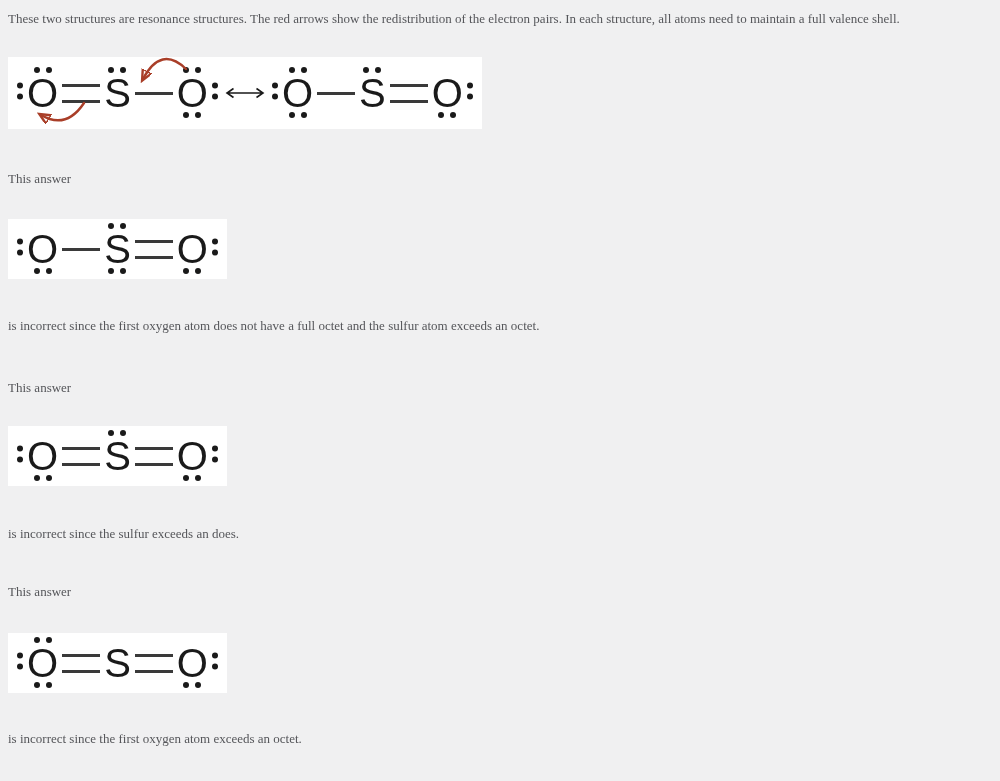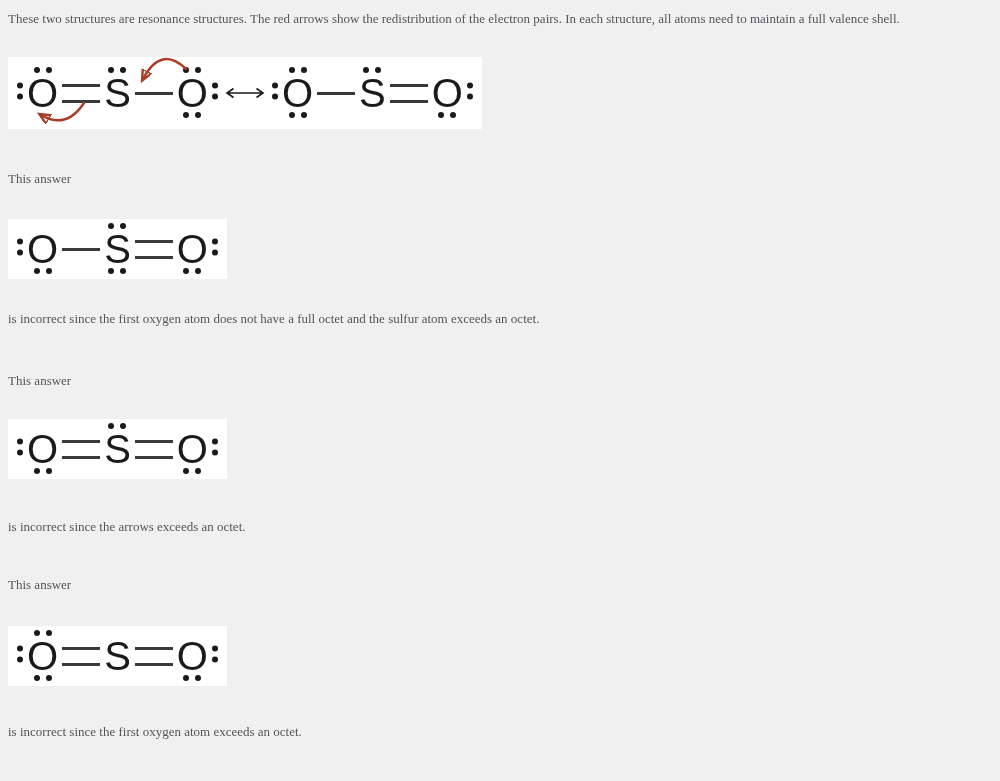--- a/index.html
+++ b/index.html
@@ -57,21 +57,21 @@
   .res-arrow svg{display:block;}
   .res-arrow path{stroke:var(--atom);stroke-width:1.6;fill:none;}
 
   .overlay{position:absolute;left:0;top:0;pointer-events:none;}
   .overlay path{stroke:var(--red);stroke-width:2.4;fill:none;stroke-linecap:round;}
 
   
   .fig-box{margin-top:24px;}
   .lead-1{margin-top:36px;}
   .ans-box-1{margin-top:26px;}
-  .verdict-1{margin-top:25px;}
+  .verdict-1{margin-top:32px;}
   .lead-2{margin-top:34px;}
   .ans-box-2{margin-top:24px;}
   .verdict-2{margin-top:33px;}
   .lead-3{margin-top:30px;}
   .ans-box-3{margin-top:27px;}
   .verdict-3{margin-top:31px;}
 </style>
 </head>
 <body>
 
@@ -235,21 +235,21 @@
         <span class="dots right">
           <i></i>
           <i></i>
         </span>
         <span class="dots bottom">
           <i></i>
           <i></i>
         </span>
       </span>
     </div>
-  <p class="verdict-2">is incorrect since the arrows exceeds an octet.</p>
+  <p class="verdict-2">is incorrect since the sulfur exceeds an does.</p>
 
   <p class="lead lead-3">This answer</p>
   <div class="structure ans-box-3">
       <span class="atom has-left">
         <span class="sym">O</span>
         <span class="dots left">
           <i></i>
           <i></i>
         </span>
         <span class="dots top">

